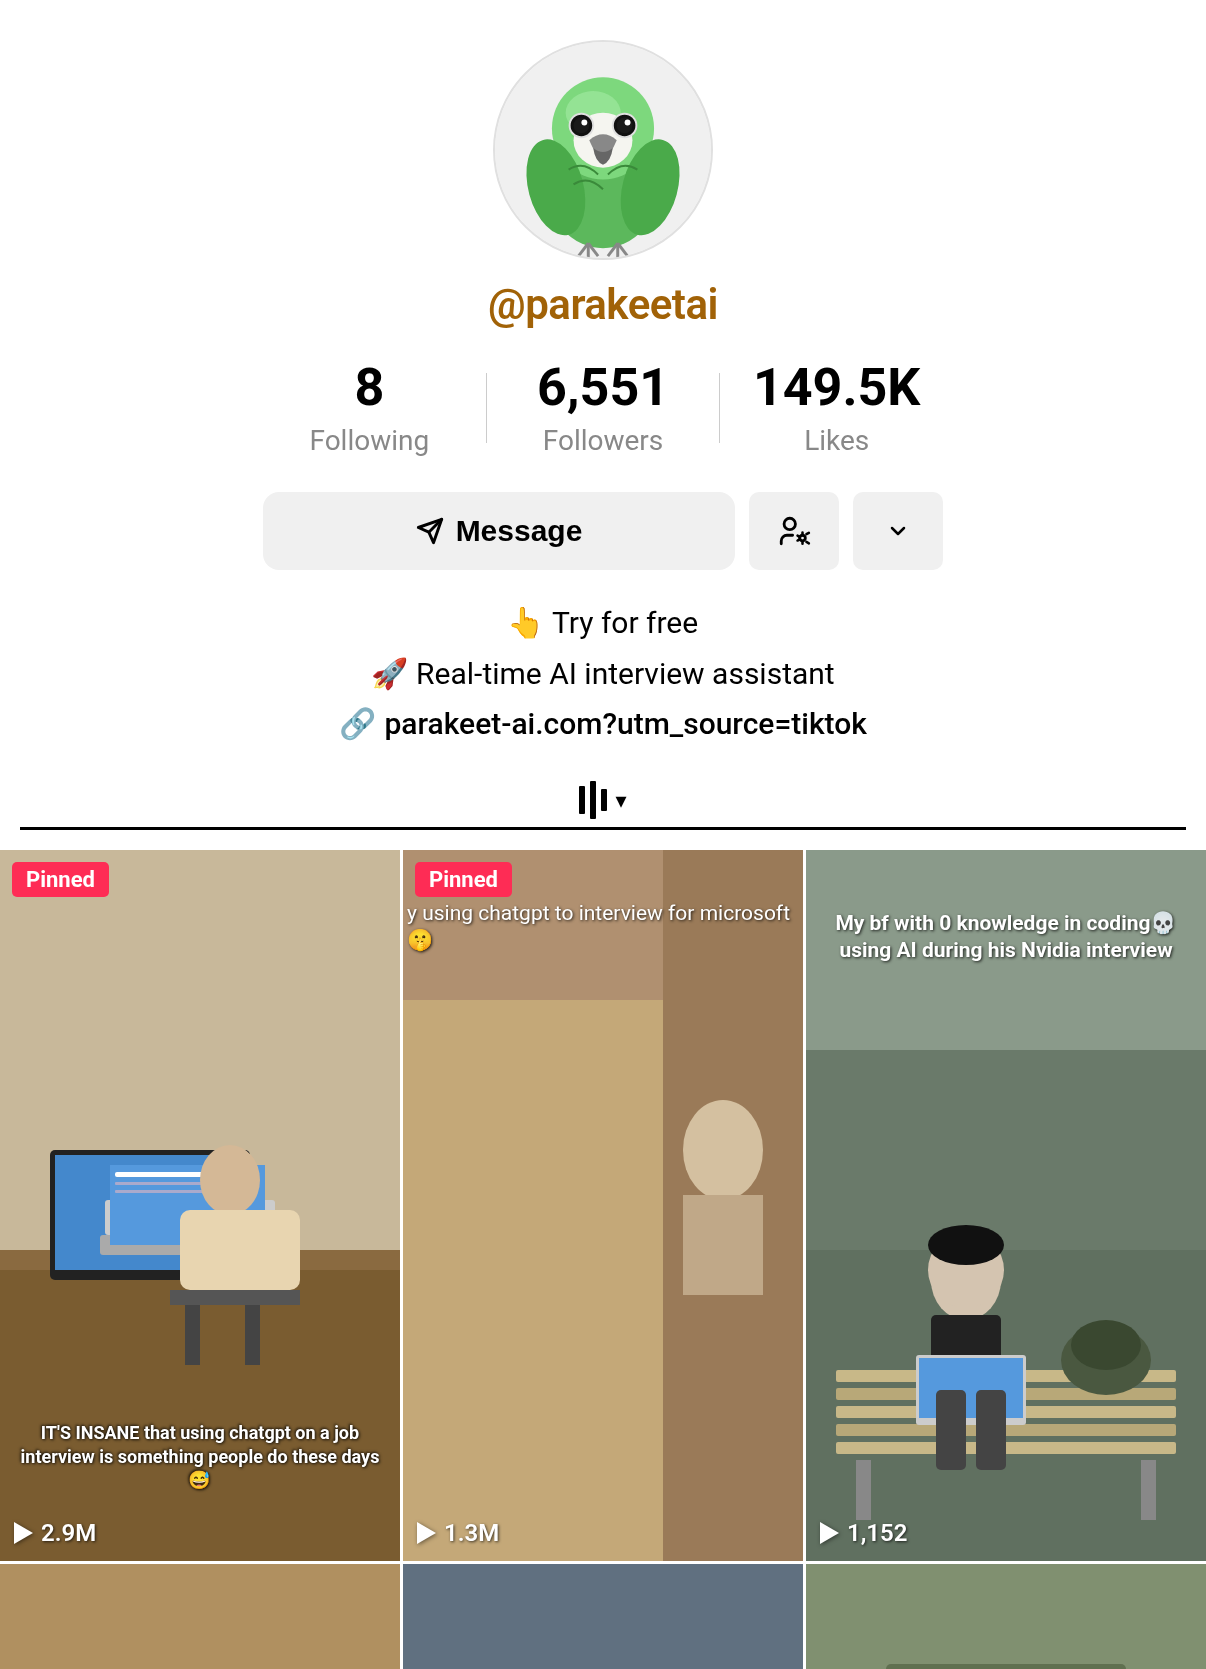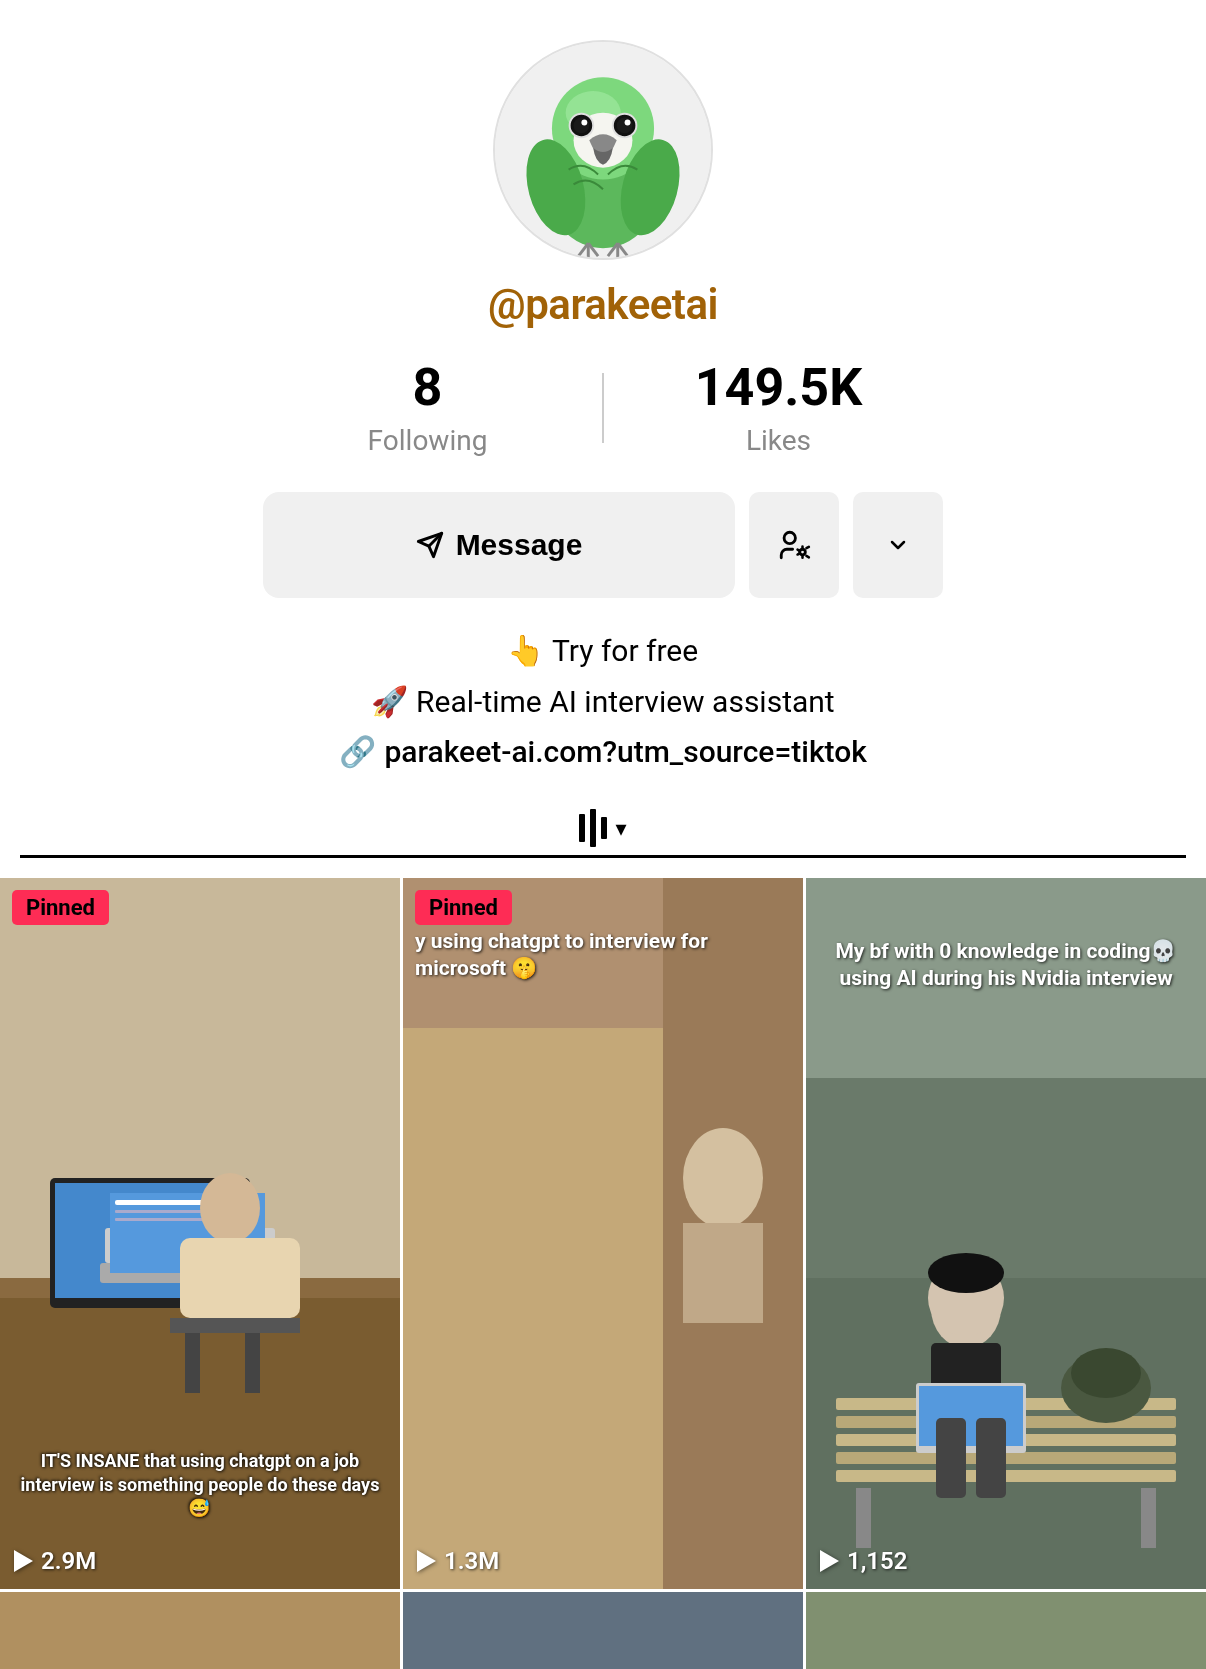--- a/index.html
+++ b/index.html
@@ -98,21 +98,21 @@
 
     .btn-message {
       flex: 2;
       display: flex;
       align-items: center;
       justify-content: center;
       gap: 12px;
       background: #f0f0f0;
       border: none;
       border-radius: 16px;
-      padding: 36px 30px;
+      padding: 22px 30px;
       font-size: 30px;
       font-weight: 600;
       color: #000;
       cursor: pointer;
     }
 
     .btn-icon-square {
       flex: 0 0 90px;
       display: flex;
       align-items: center;
@@ -231,21 +231,21 @@
       text-align: center;
       line-height: 1.3;
       margin-top: 48px;
     }
 
     .pinned-badge {
       position: absolute;
       top: 12px;
       left: 12px;
       background: #fe2c55;
-      color: #000000;
+      color: #ffffff;
       font-size: 22px;
       font-weight: 700;
       padding: 5px 14px;
       border-radius: 5px;
       z-index: 2;
     }
 
     .video-play-count {
       position: absolute;
       bottom: 14px;
@@ -278,25 +278,25 @@
     
     .bench-scene {
       position: absolute;
       top: 0; left: 0; right: 0; bottom: 0;
     }
 
     
     .video2-caption {
       position: absolute;
       top: 50px;
-      left: 12px;
+      left: 4px;
       right: 12px;
       color: #fff;
       font-size: 21px;
-      font-weight: 700;
+      font-weight: 400;
       text-shadow: 1px 1px 3px rgba(0,0,0,0.8);
       text-align: left;
       line-height: 1.3;
     }
   </style>
 </head>
 <body>
 
 <div class="profile-container">
 
@@ -346,20 +346,24 @@
   </div>
 
   <div class="username">@parakeetai</div>
 
   <div class="stats-row">
     <div class="stat-item">
       <span class="stat-number">8</span>
       <span class="stat-label">Following</span>
     </div>
     <div class="stat-divider"></div>
+    <div class="stat-item">
+      <span class="stat-number">6,551</span>
+      <span class="stat-label">Followers</span>
+    </div>
     <div class="stat-divider"></div>
     <div class="stat-item">
       <span class="stat-number">149.5K</span>
       <span class="stat-label">Likes</span>
     </div>
   </div>
 
   <div class="action-buttons">
     <button class="btn-message">
 

